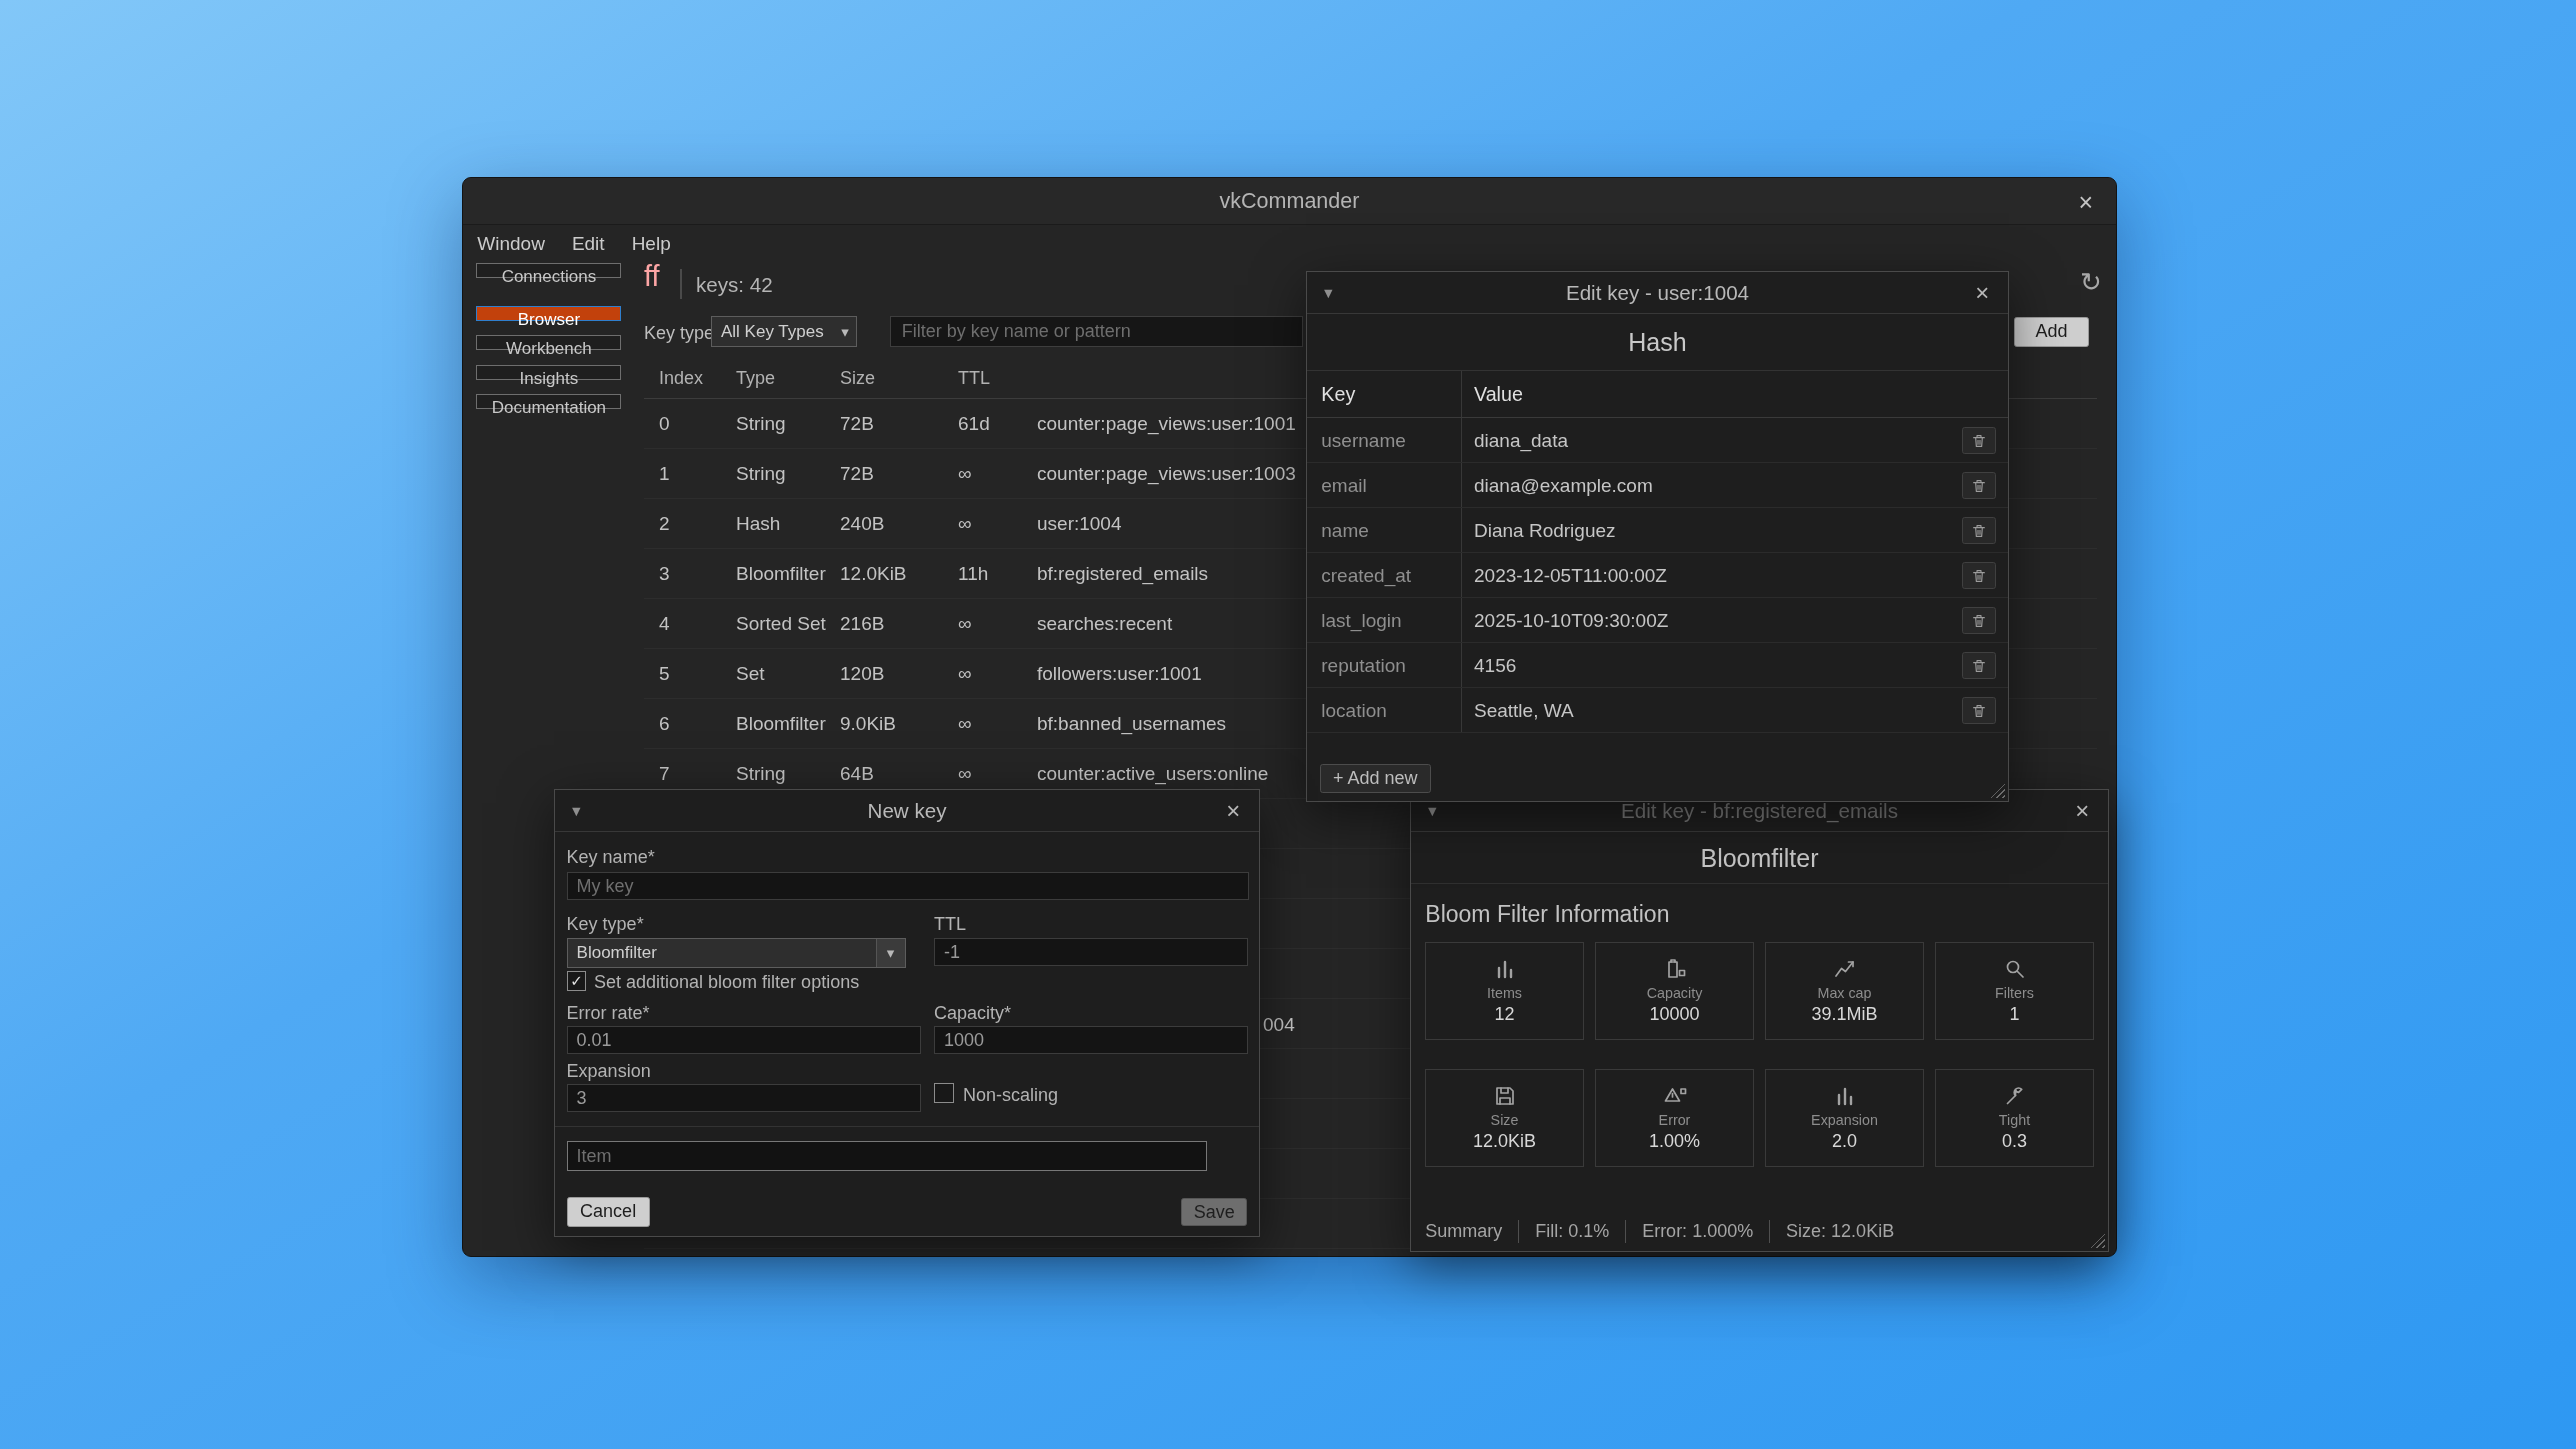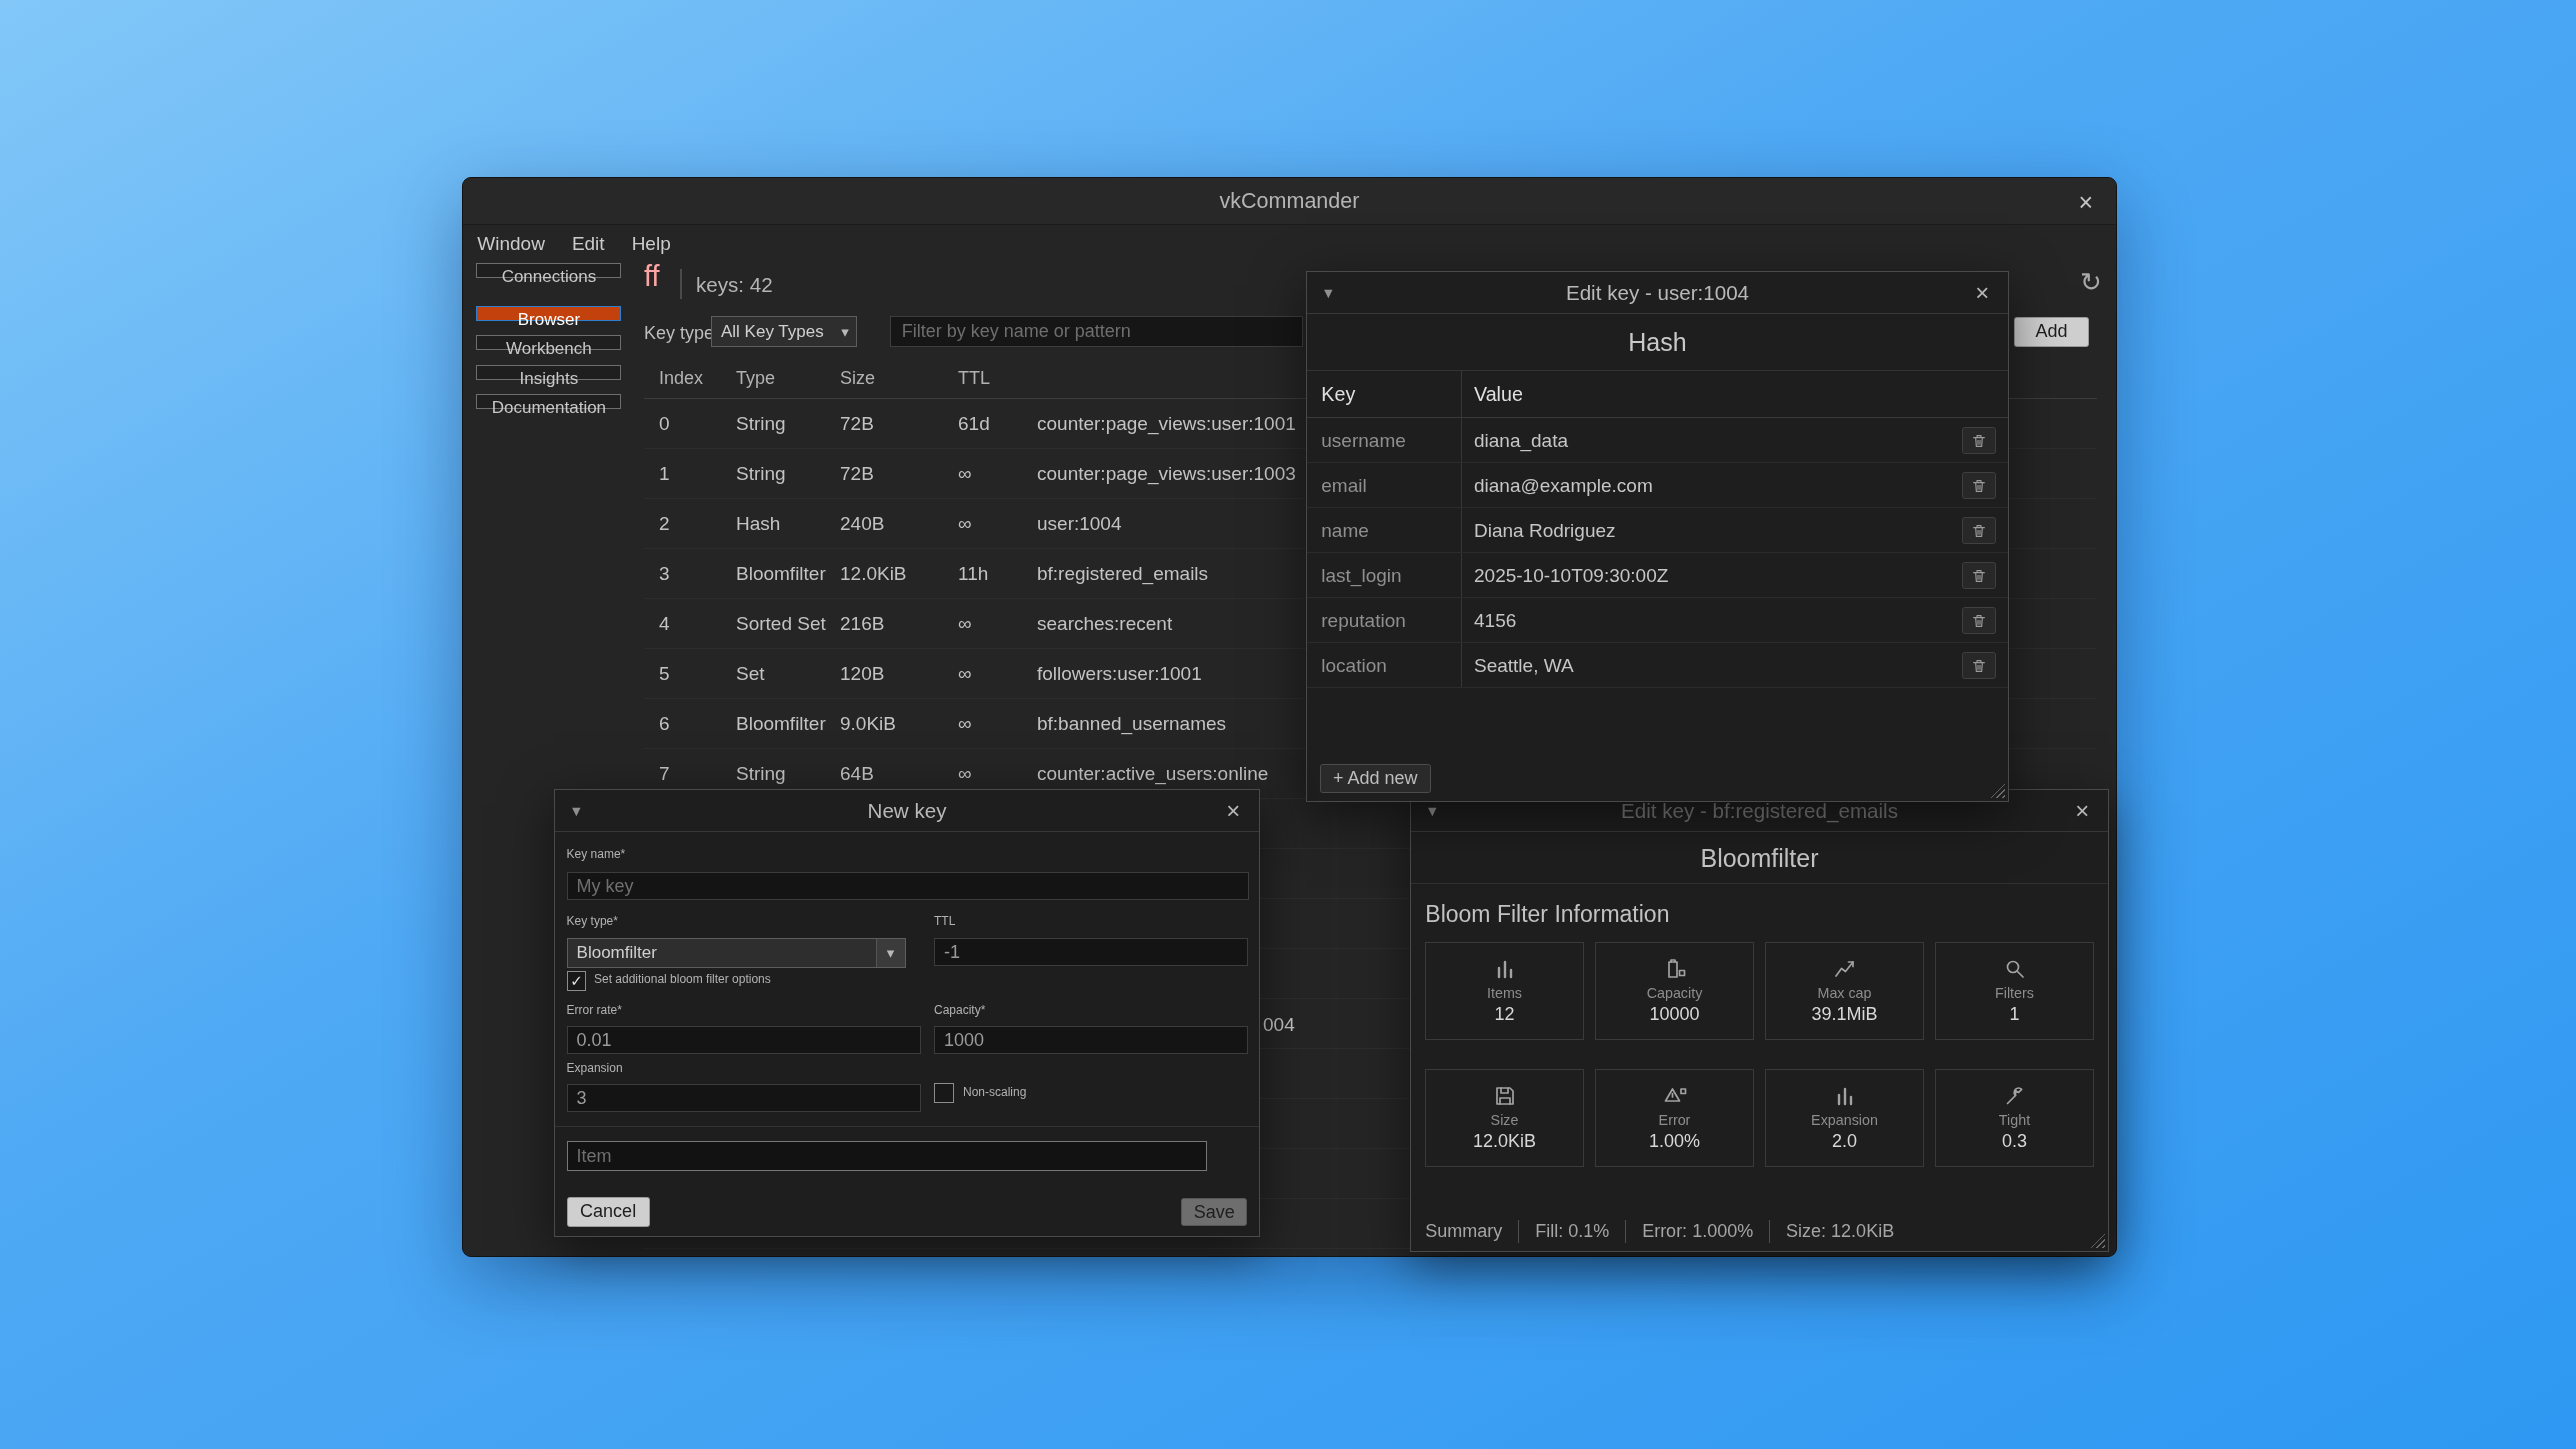--- a/index.html
+++ b/index.html
@@ -89,21 +89,21 @@
   .kv-trash { position:absolute; right:12.5px; top:9px; width:34px; height:27px;
     background:#282828; border:0.9px solid #404040; border-radius:2.7px;
     display:flex; align-items:center; justify-content:center; cursor:pointer; }
   .kv-trash svg { width:16px; height:16px; color:#9c9c9c; }
   .addnew-btn { position:absolute; left:12.5px; bottom:8px; height:29px; padding:0 12.5px;
     background:#2a2a2a; border:0.9px solid #4c4c4c; color:#bdbdbd; font-size:18px;
     border-radius:2.7px; cursor:pointer; }
 
   
   #dlg-newkey { left:554px; top:789px; width:706px; height:448px; z-index:40; }
-  .nk-label { position:absolute; font-size:12px; color:#b3b3b3; }
+  .nk-label { position:absolute; font-size:18px; color:#b3b3b3; }
   .nk-input { position:absolute; height:28px; background:#141414;
     border:0.9px solid #3c3c3c; color:#9a9a9a; font-size:18px; padding:0 9px; }
   .nk-input::placeholder { color:#6f6f6f; }
   #nk-name-label{ left:11.6px; top:57px; }
   #nk-name-input{ left:11.6px; top:82px; width:682px; }
   #nk-type-label{ left:11.6px; top:124px; }
   #nk-type-select{ position:absolute; left:11.6px; top:148px; width:339px; height:30px; padding-right:0; }
   .sel-arrow-box { width:29px; height:100%; background:#3b3b3b; display:flex;
     align-items:center; justify-content:center; border-left:0.9px solid #555; }
   #nk-ttl-label{ left:379px; top:124px; }
@@ -414,20 +414,29 @@
       <div class="kv-row">
         <span class="kv-k">name</span>
         <span class="kv-v">Diana Rodriguez</span>
         <button class="kv-trash">
             <svg viewBox="0 0 18 18" width="16" height="16">
               <use href="#i-trash"></use>
             </svg>
           </button>
       </div>
       <div class="kv-row">
+        <span class="kv-k">created_at</span>
+        <span class="kv-v">2023-12-05T11:00:00Z</span>
+        <button class="kv-trash">
+            <svg viewBox="0 0 18 18" width="16" height="16">
+              <use href="#i-trash"></use>
+            </svg>
+          </button>
+      </div>
+      <div class="kv-row">
         <span class="kv-k">last_login</span>
         <span class="kv-v">2025-10-10T09:30:00Z</span>
         <button class="kv-trash">
             <svg viewBox="0 0 18 18" width="16" height="16">
               <use href="#i-trash"></use>
             </svg>
           </button>
       </div>
       <div class="kv-row">
         <span class="kv-k">reputation</span>

